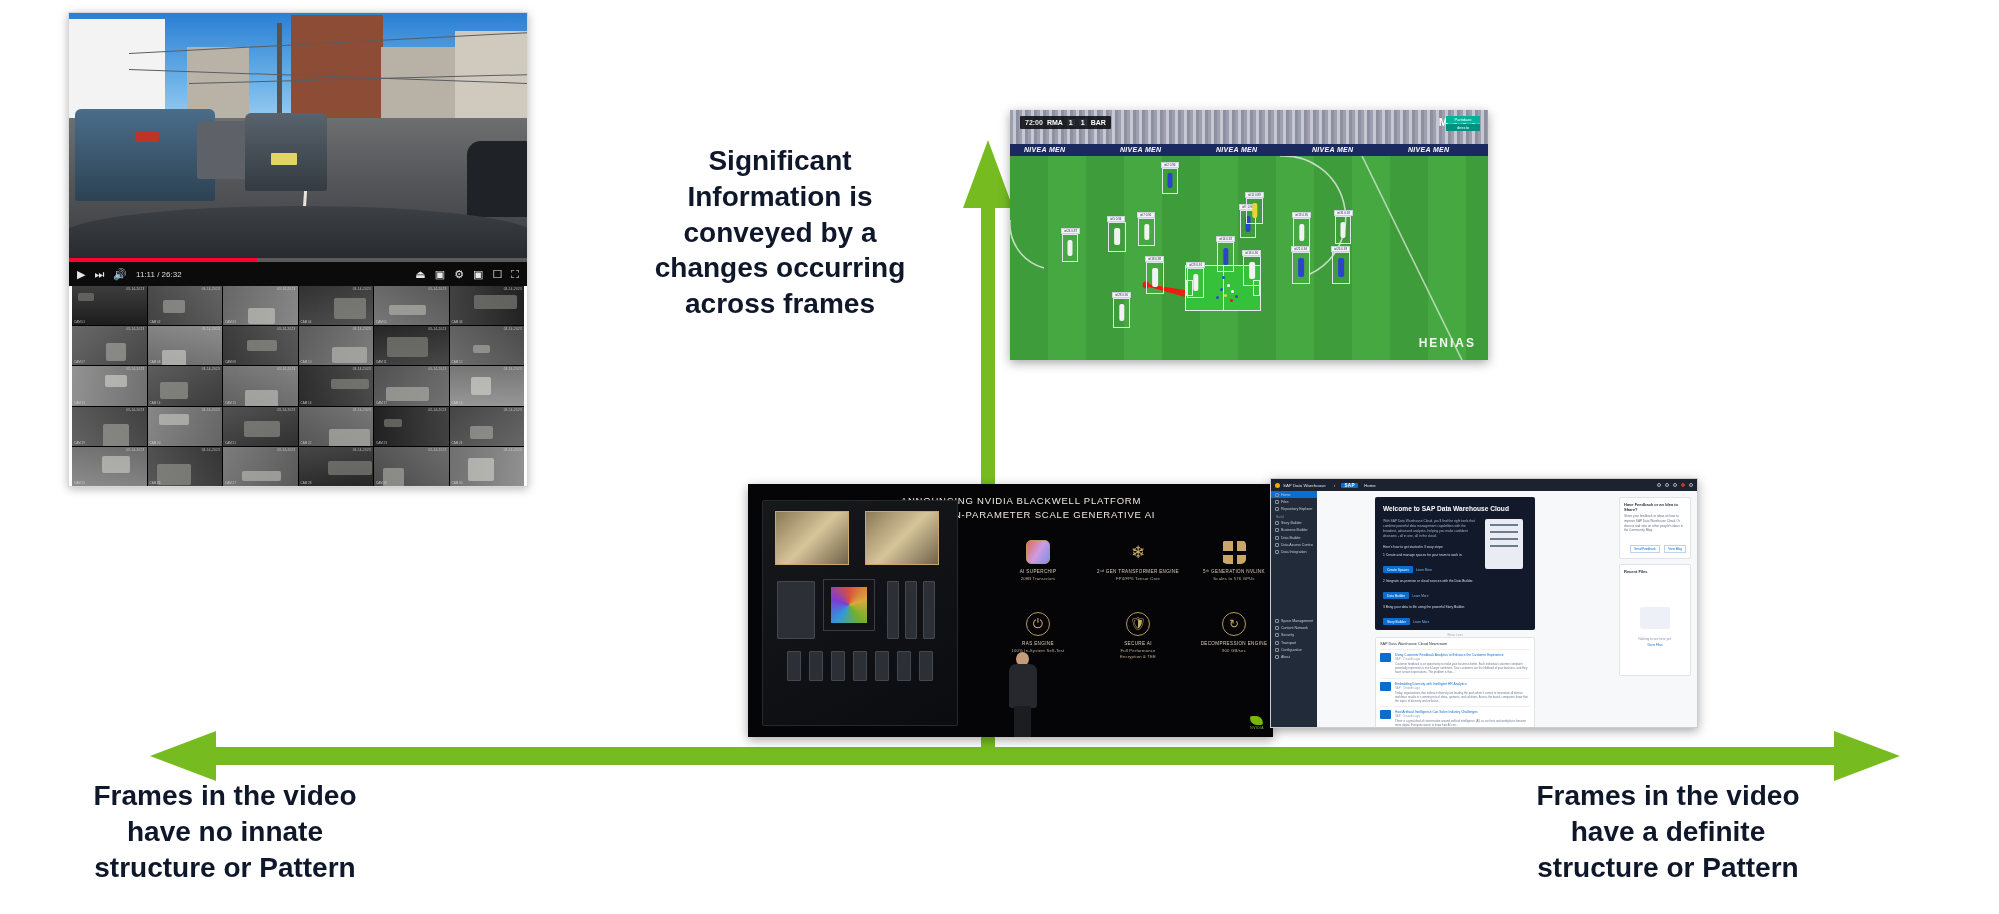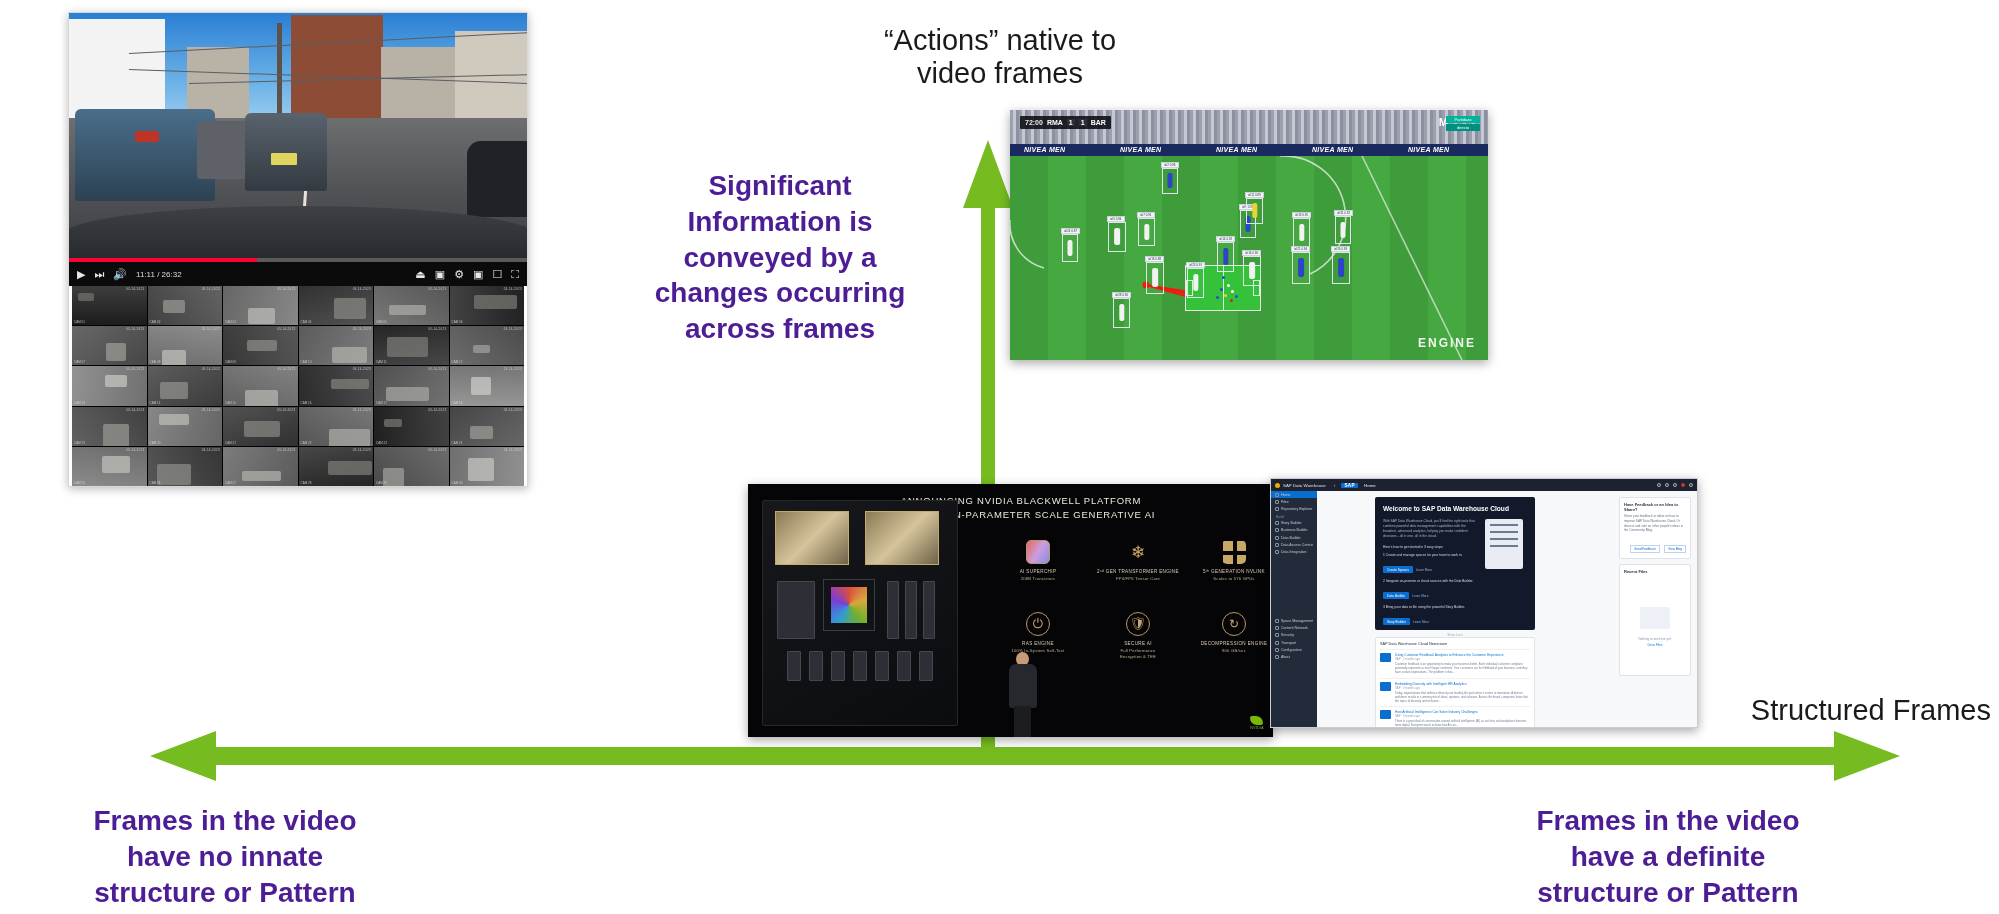--- a/index.html
+++ b/index.html
@@ -15,25 +15,24 @@
   .axis-label {
     position: absolute;
     font-size: 29px;
     color: #1a1a1a;
     white-space: nowrap;
     line-height: 1.15;
   }
   .callout {
     position: absolute;
     font-weight: bold;
-    color: #4c1d95;
+    color: #0f172a;
     text-align: center;
     line-height: 1.28;
     white-space: pre-line;
-    margin-top: 25px;
   }
 
   
   .arrow-svg { position: absolute; overflow: visible; }
 
   
   .media { position: absolute; overflow: hidden; background:#000; }
   .shadow-box { box-shadow: 0 3px 10px rgba(0,0,0,.35); }
 
   
@@ -173,32 +172,29 @@
   .news-row .ic { width:11px; height:9px; background:#0a6ed1; border-radius:1px; flex:none; }
   .news-row .ti { font-size:3.3px; color:#0a6ed1; }
   .news-row .mt { font-size:2.8px; color:#95a0b3; }
   .news-row .bo { font-size:2.8px; color:#707b8f; line-height:1.5; margin-top:1px; }
 </style>
 </head>
 <body>
 
 <div id="stage">
 
-  <div class="axis-label" id="top-title" style="left:850px; top:24px; width:300px; text-align:center; white-space:pre-line;">“Actions” native to
-video frames</div>
 
   <svg class="arrow-svg" style="left:958px; top:140px;" width="60" height="610" viewBox="0 0 60 610">
     <polygon points="30,0 55,68 37,68 37,610 23,610 23,68 5,68" fill="#76BC21"></polygon>
   </svg>
 
   <svg class="arrow-svg" style="left:150px; top:728px;" width="1750" height="56" viewBox="0 0 1750 56">
     <polygon points="0,28 66,3 66,19 1684,19 1684,3 1750,28 1684,53 1684,37 66,37 66,53" fill="#76BC21"></polygon>
   </svg>
 
-  <div class="axis-label" style="right:8px; top:694px;">Structured Frames</div>
 
   <div class="callout" style="left:620px; top:143px; width:320px; font-size:28px;">Significant
 Information is
 conveyed by a
 changes occurring
 across frames</div>
 
   <div class="callout" style="left:45px; top:778px; width:360px; font-size:28px;">Frames in the video
 have no innate
 structure or Pattern</div>
@@ -451,21 +447,21 @@
       <div class="dot" style="left:36px;top:10px;background:#1f4fd8;"></div>
       <div class="dot" style="left:41px;top:18px;background:#ffffff;"></div>
       <div class="dot" style="left:34px;top:22px;background:#1f4fd8;"></div>
       <div class="dot" style="left:45px;top:24px;background:#ffffff;"></div>
       <div class="dot" style="left:38px;top:28px;background:#e8d43a;"></div>
       <div class="dot" style="left:30px;top:30px;background:#1f4fd8;"></div>
       <div class="dot" style="left:44px;top:33px;background:#d81f1f;"></div>
       <div class="dot" style="left:49px;top:29px;background:#1f4fd8;"></div>
     </div>
 
-    <div id="henias">ENGINE</div>
+    <div id="henias">HENIAS</div>
   <div class="player-box" style="left: 152px; top: 58px; width: 16px; height: 26px;">
         <div class="tag">id:2 0.96</div>
         <div class="plr" style="background: rgb(43, 68, 200);"></div>
       </div>
       <div class="player-box" style="left: 98px; top: 112px; width: 18px; height: 30px;">
         <div class="tag">id:5 0.94</div>
         <div class="plr" style="background: rgb(242, 242, 242);"></div>
       </div>
       <div class="player-box" style="left: 128px; top: 108px; width: 17px; height: 28px;">
         <div class="tag">id:7 0.91</div>

